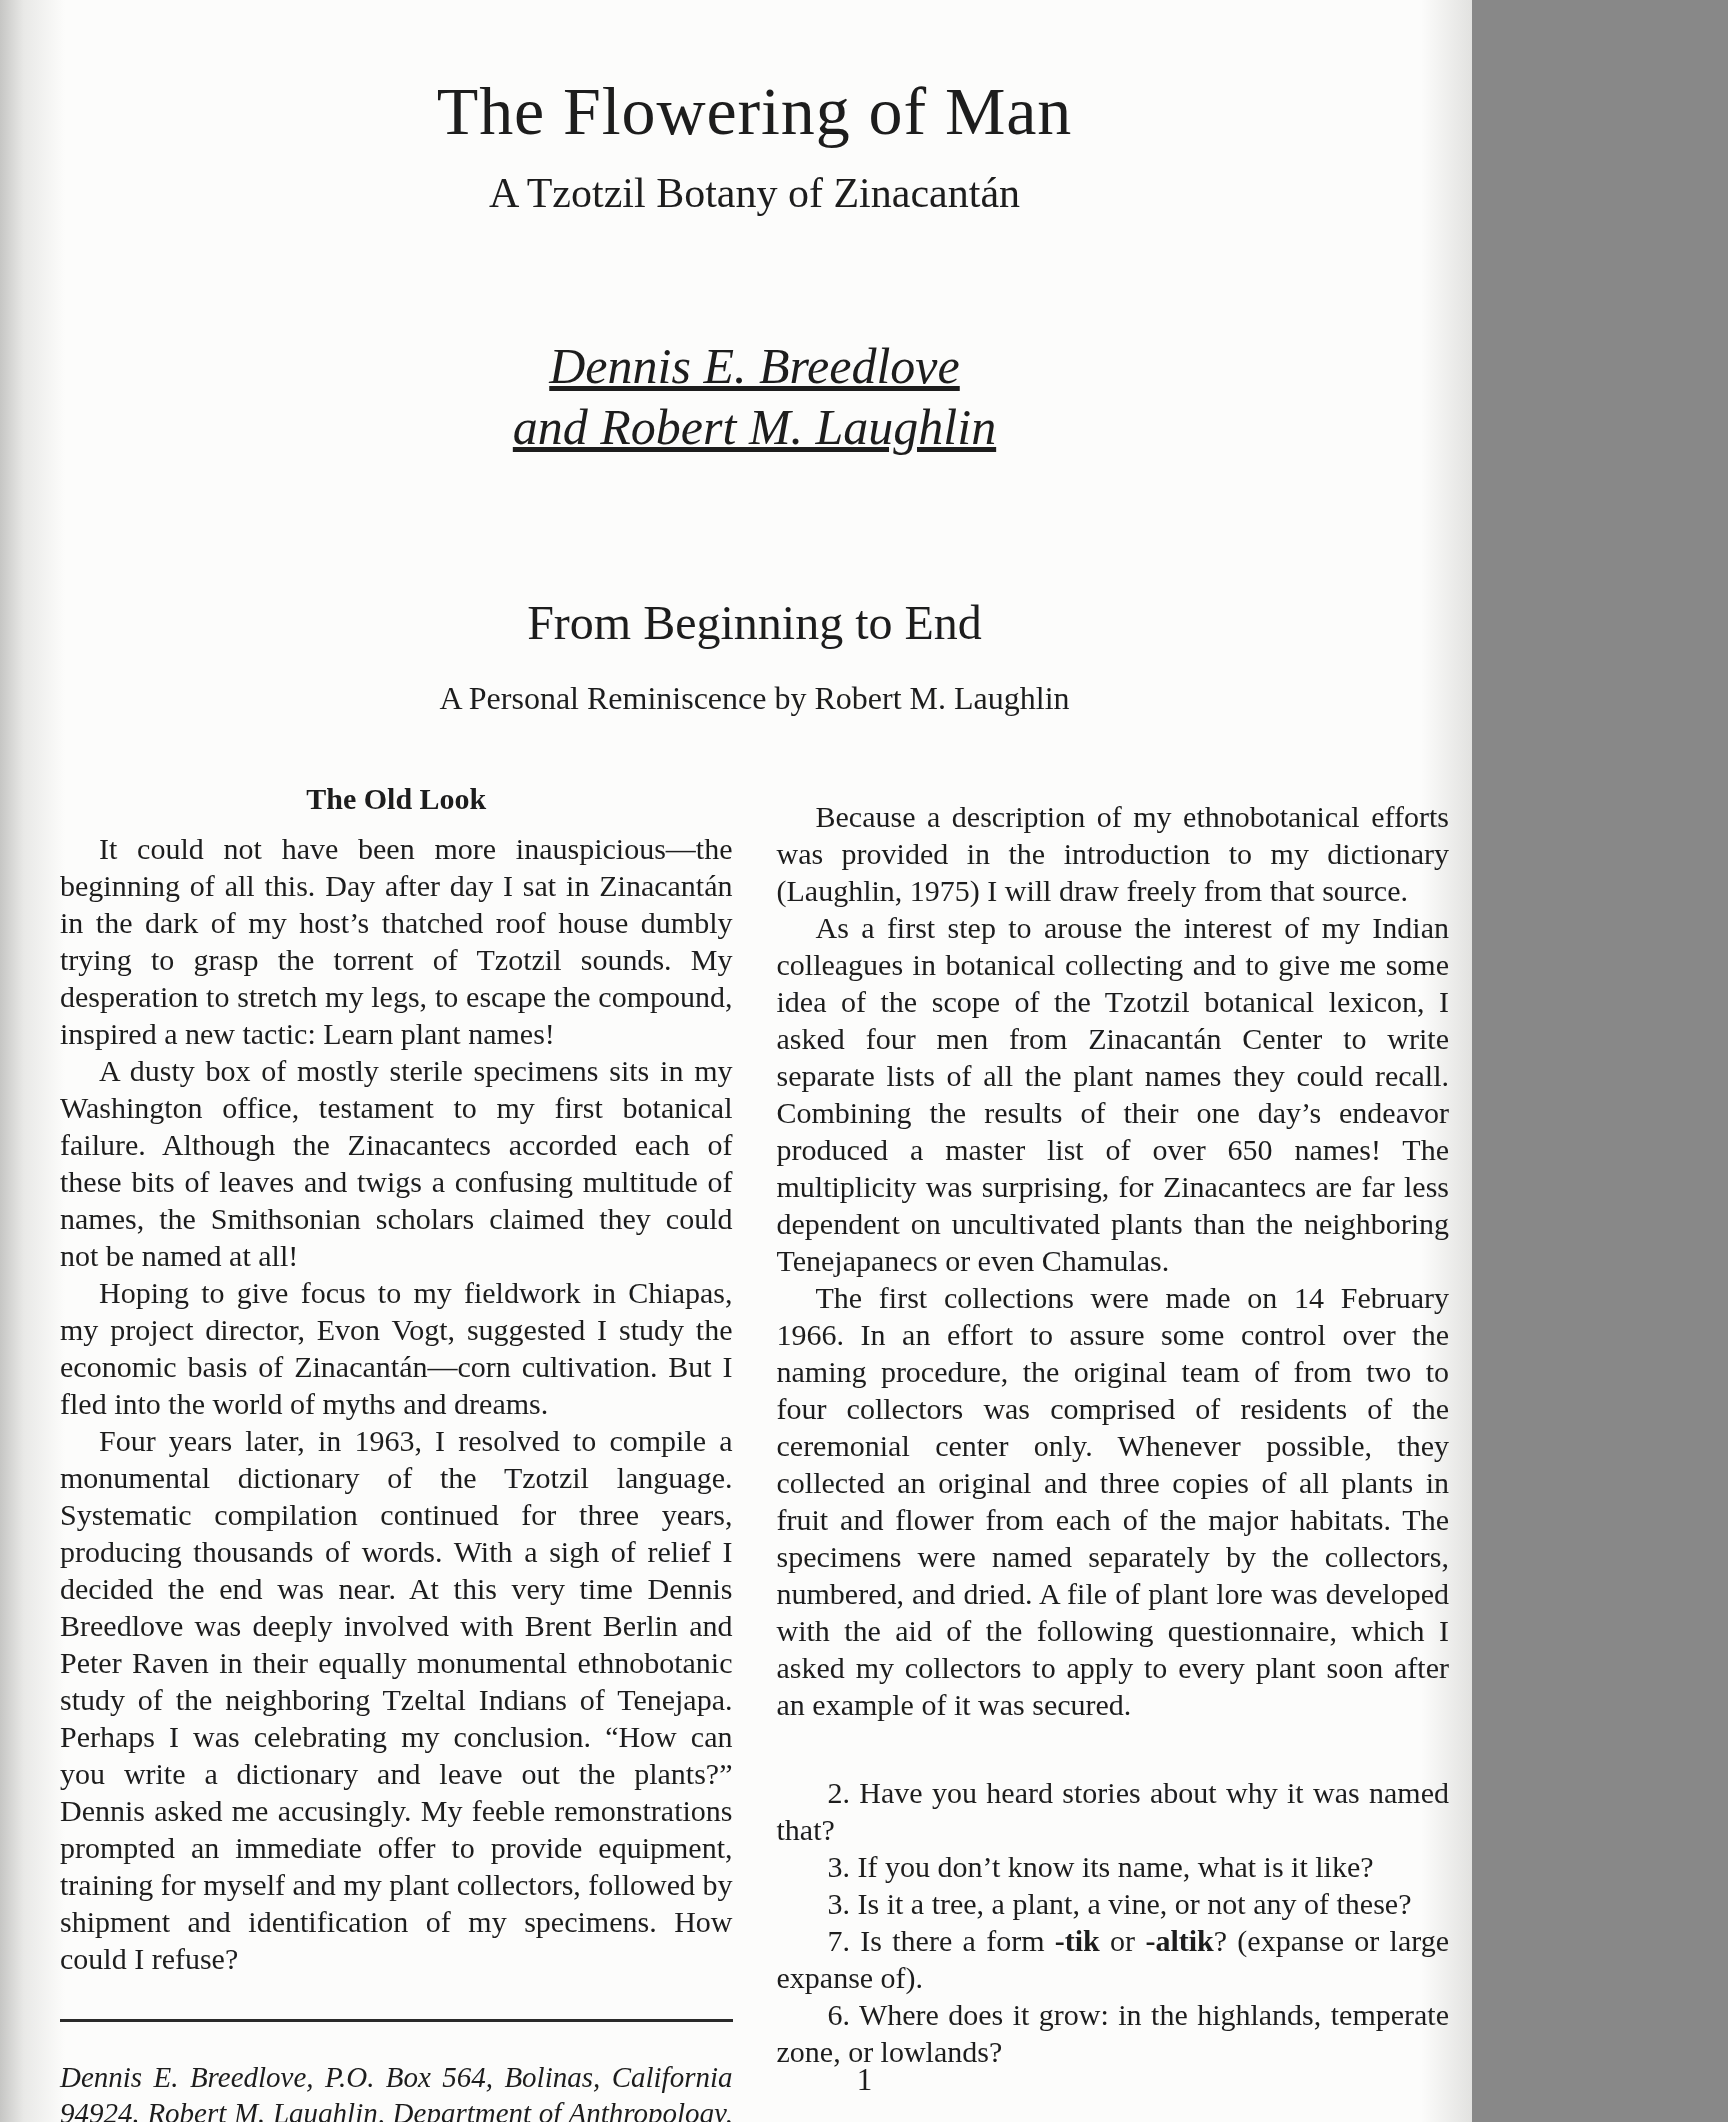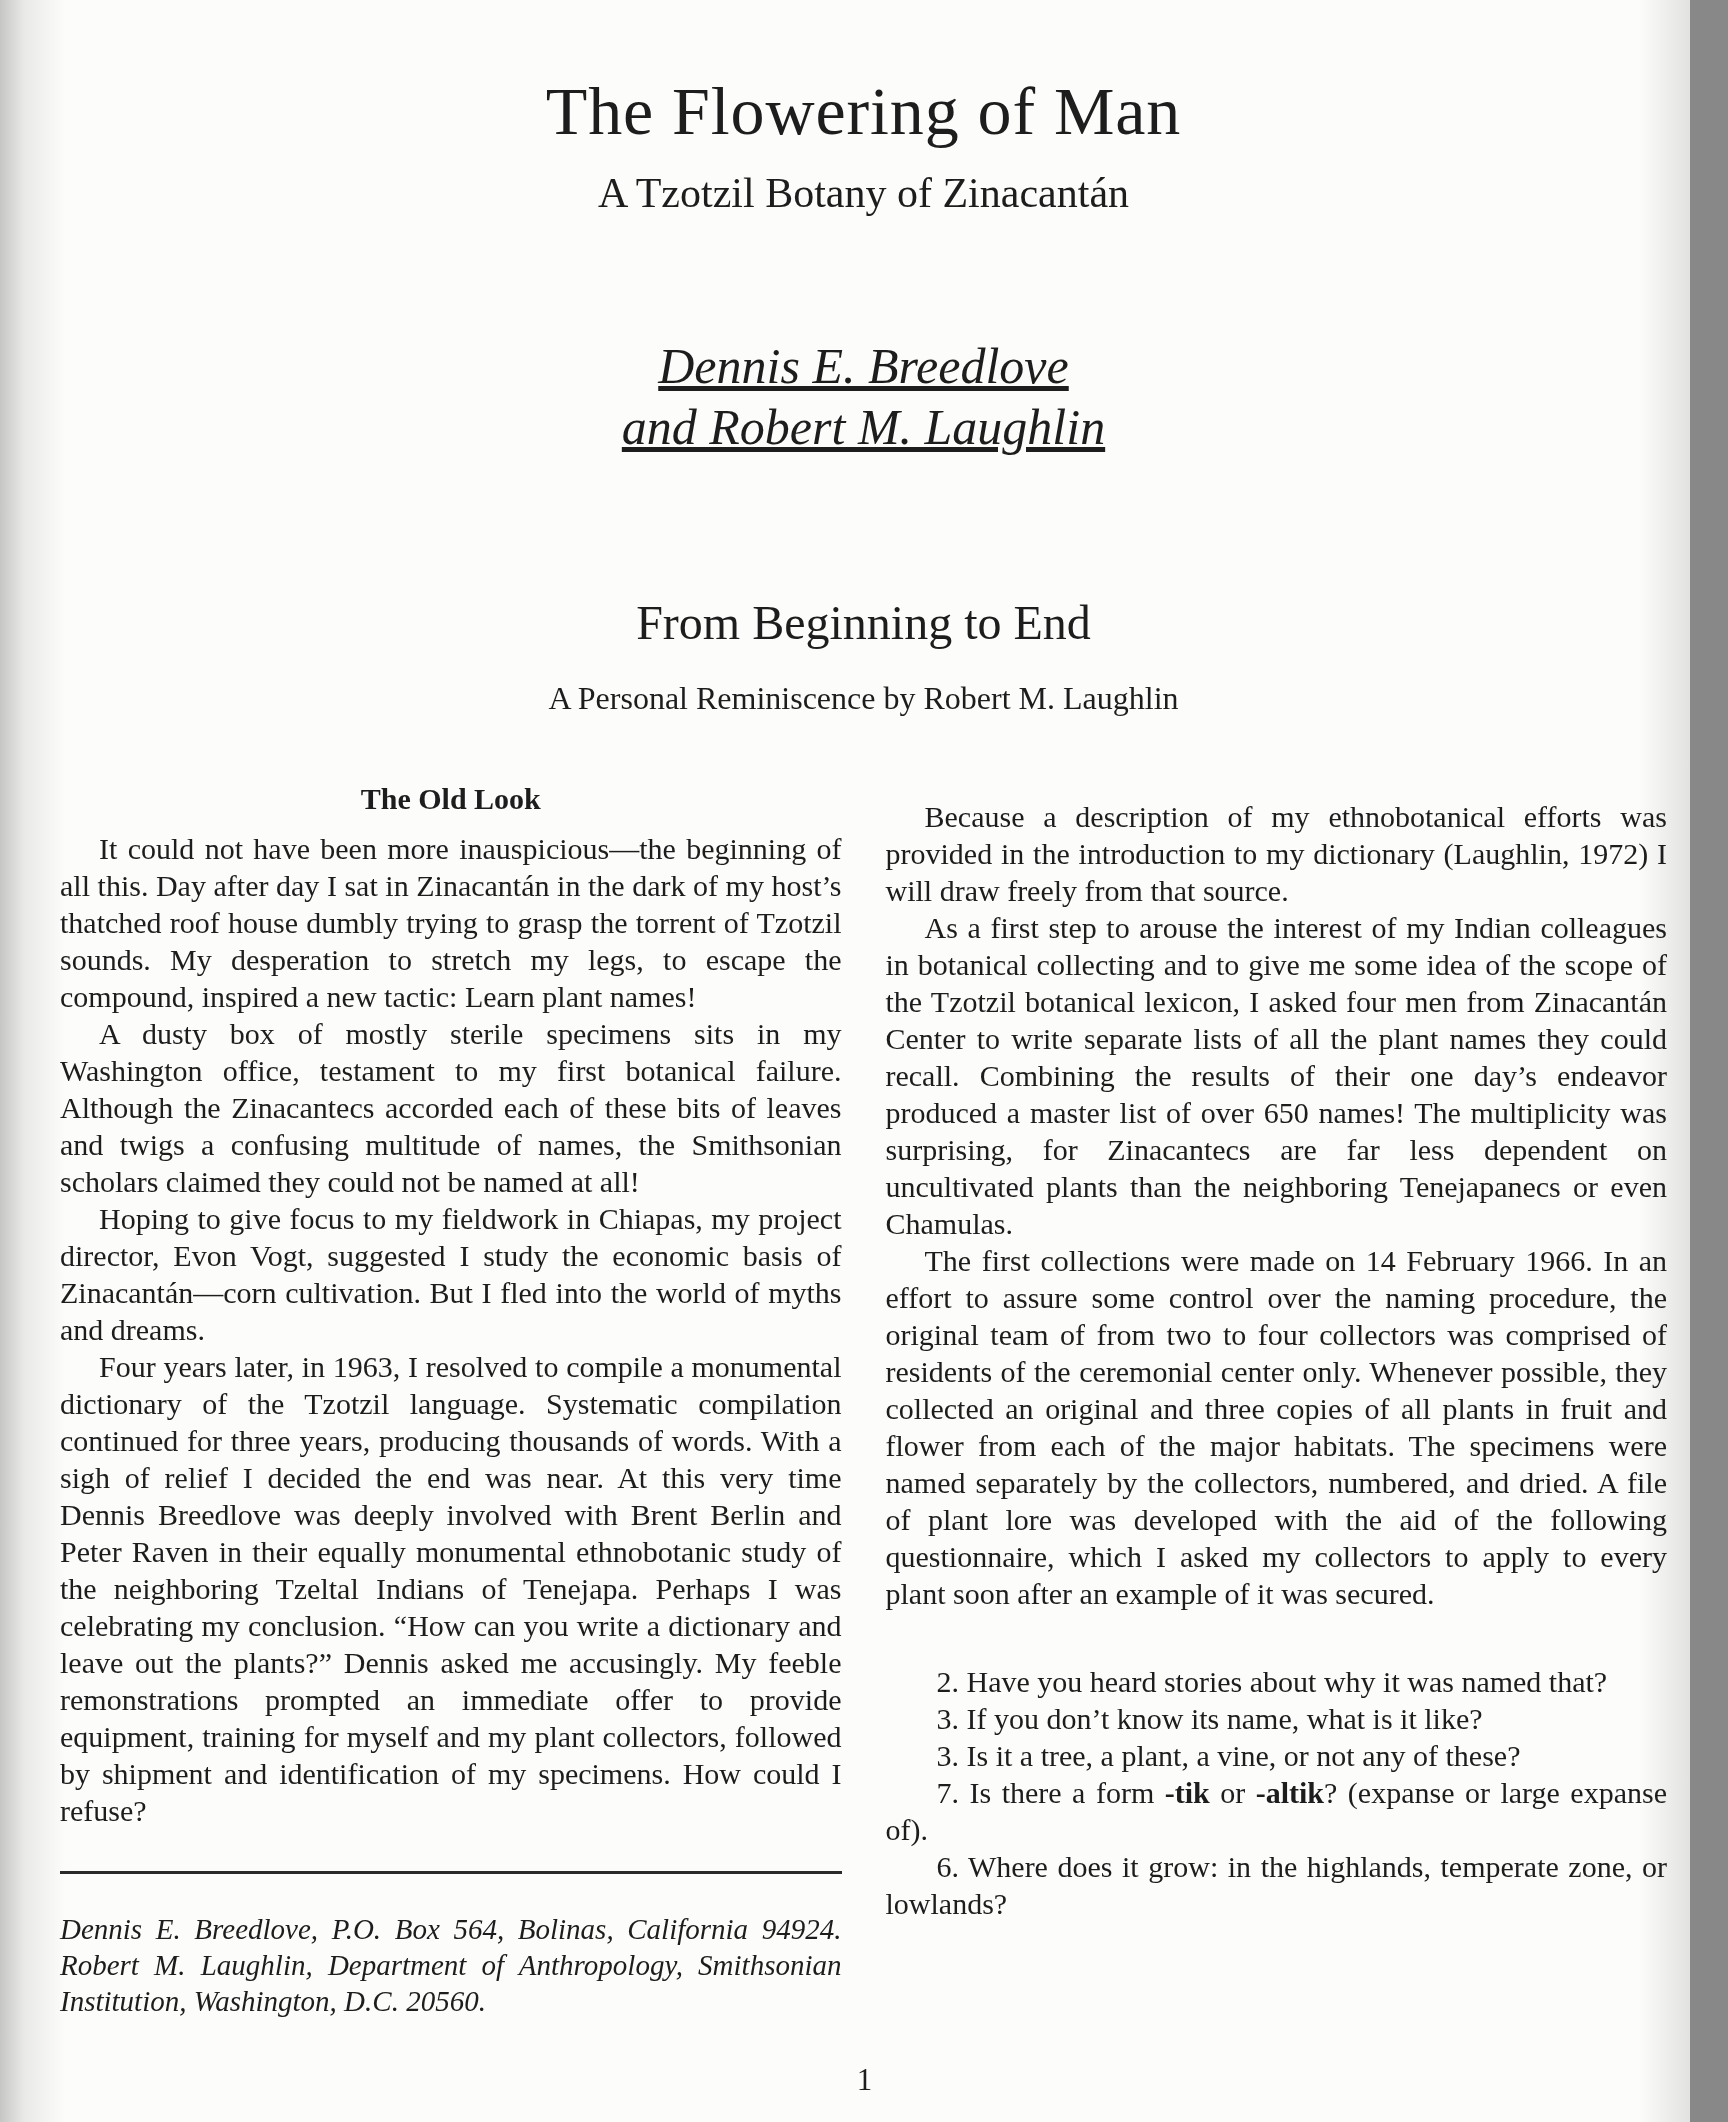--- a/index.html
+++ b/index.html
@@ -2,21 +2,21 @@
 <html style="font-size:14.8px"><head>
 <meta charset="utf-8">
 <style>
   html, body {
     margin: 0;
     padding: 0;
     background: #888;
   }
   .page {
     position: relative;
-    width: 1690px;
+    width: 1472px;
     height: 2123px;
     background: #fcfcfb;
     color: #1d1d1d;
     font-family: "Liberation Serif", "DejaVu Serif", serif;
     overflow: hidden;
   }
   
   .edge-left {
     position: absolute; left: 0; top: 0; bottom: 0; width: 65px;
     background: linear-gradient(to right, #c6c6c4 0px, #e9e9e7 24px, rgba(252,252,251,0) 65px);
@@ -134,21 +134,21 @@
         <p class="col-heading">The Old Look</p>
         <p class="para">It could not have been more inauspicious—the beginning of all this. Day after day I sat in Zinacantán in the dark of my host’s thatched roof house dumbly trying to grasp the torrent of Tzotzil sounds. My desperation to stretch my legs, to escape the compound, inspired a new tactic: Learn plant names!</p>
         <p class="para">A dusty box of mostly sterile specimens sits in my Washington office, testament to my first botanical failure. Although the Zinacantecs accorded each of these bits of leaves and twigs a confusing multitude of names, the Smithsonian scholars claimed they could not be named at all!</p>
         <p class="para">Hoping to give focus to my fieldwork in Chiapas, my project director, Evon Vogt, suggested I study the economic basis of Zinacantán—corn cultivation. But I fled into the world of myths and dreams.</p>
         <p class="para">Four years later, in 1963, I resolved to compile a monumental dictionary of the Tzotzil language. Systematic compilation continued for three years, producing thousands of words. With a sigh of relief I decided the end was near. At this very time Dennis Breedlove was deeply involved with Brent Berlin and Peter Raven in their equally monumental ethnobotanic study of the neighboring Tzeltal Indians of Tenejapa. Perhaps I was celebrating my conclusion. “How can you write a dictionary and leave out the plants?” Dennis asked me accusingly. My feeble remonstrations prompted an immediate offer to provide equipment, training for myself and my plant collectors, followed by shipment and identification of my specimens. How could I refuse?</p>
         <hr class="footnote-rule">
         <p class="footnote">Dennis E. Breedlove, P.O. Box 564, Bolinas, California 94924. Robert M. Laughlin, Department of Anthropology, Smithsonian Institution, Washington, D.C. 20560.</p>
       </div>
 
       <div class="col col-right">
-        <p class="para">Because a description of my ethnobotanical efforts was provided in the introduction to my dictionary (Laughlin, 1972) I will draw freely from that source.</p>
+        <p class="para">Because a description of my ethnobotanical efforts was provided in the introduction to my dictionary (Laughlin, 1975) I will draw freely from that source.</p>
         <p class="para">As a first step to arouse the interest of my Indian colleagues in botanical collecting and to give me some idea of the scope of the Tzotzil botanical lexicon, I asked four men from Zinacantán Center to write separate lists of all the plant names they could recall. Combining the results of their one day’s endeavor produced a master list of over 650 names! The multiplicity was surprising, for Zinacantecs are far less dependent on uncultivated plants than the neighboring Tenejapanecs or even Chamulas.</p>
         <p class="para">The first collections were made on 14 February 1966. In an effort to assure some control over the naming procedure, the original team of from two to four collectors was comprised of residents of the ceremonial center only. Whenever possible, they collected an original and three copies of all plants in fruit and flower from each of the major habitats. The specimens were named separately by the collectors, numbered, and dried. A file of plant lore was developed with the aid of the following questionnaire, which I asked my collectors to apply to every plant soon after an example of it was secured.</p>
 
         <div class="questionnaire">
           <p class="q-item">2. Have you heard stories about why it was named that?</p>
           <p class="q-item">3. If you don’t know its name, what is it like?</p>
           <p class="q-item">3. Is it a tree, a plant, a vine, or not any of these?</p>
           <p class="q-item"><span>7. Is there a form </span><span class="bold-term">-tik</span><span> or </span><span class="bold-term">-altik</span><span>? (expanse or large expanse of).</span></p>
           <p class="q-item">6. Where does it grow: in the highlands, temperate zone, or lowlands?</p>
         </div>

